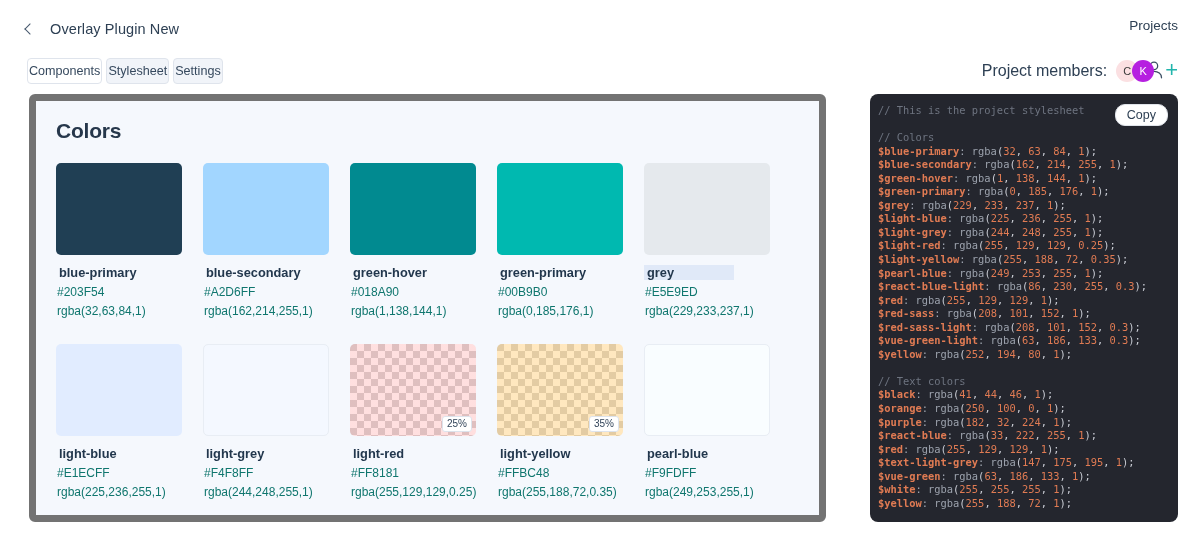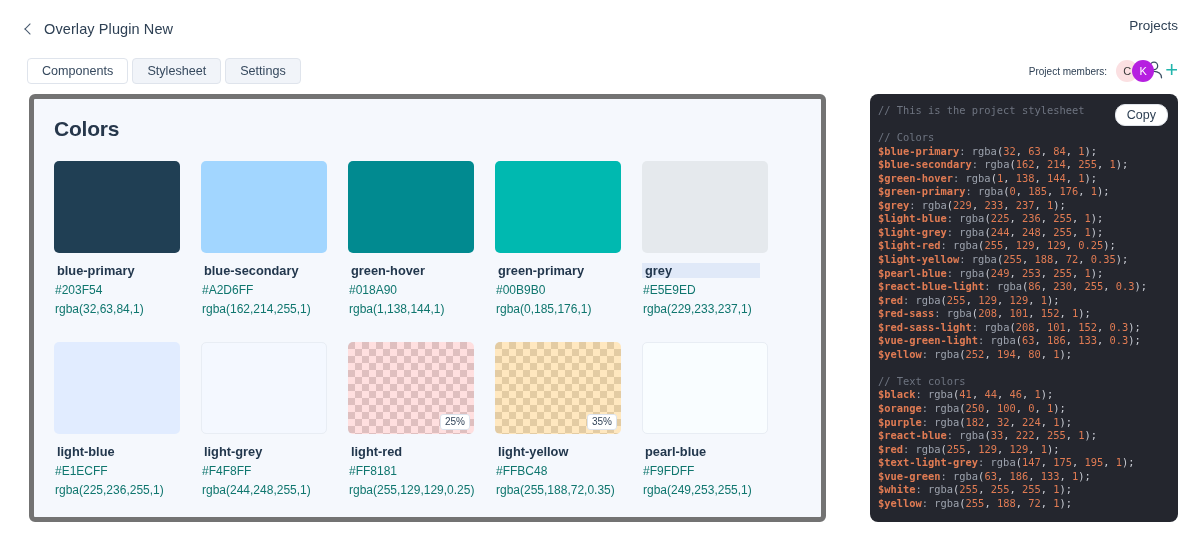--- a/index.html
+++ b/index.html
@@ -25,21 +25,21 @@
     width: 1200px;
     height: 58px;
     background: #FFFFFF;
     display: flex;
     align-items: center;
   }
   .topbar-left {
     display: flex;
     align-items: flex-start;
     margin-left: 24px;
-    gap: 10px;
+    gap: 16px;
   }
   .back-chevron {
     width: 10px; height: 16px;
     display: inline-block;
     position: relative;
     cursor: pointer;
   }
   .back-chevron::before {
     content: "";
     position: absolute;
@@ -79,21 +79,21 @@
     display: flex;
     align-items: flex-start;
   }
   .tabs {
     margin-left: 27px;
     display: flex;
     gap: 4px;
   }
   .tab {
     height: 26px;
-    padding: 0 14px;
+    padding: 0 1px;
     display: flex;
     align-items: center;
     font-size: 12.6px;
     color: #36495E;
     border: 1px solid #DFE4EC;
     border-radius: 4px;
     background: #F1F4F9;
     cursor: pointer;
     white-space: nowrap;
   }
@@ -102,21 +102,21 @@
   }
   .members {
     margin-left: auto;
     margin-right: 22px;
     display: flex;
     align-items: center;
     gap: 9px;
     height: 26px;
   }
   .members-label {
-    font-size: 10px;
+    font-size: 16px;
     color: #2E4054;
     white-space: nowrap;
   }
   .avatars { display: flex; align-items: center; }
   .avatar {
     width: 22px; height: 22px;
     border-radius: 50%;
     display: flex;
     align-items: center;
     justify-content: center;
@@ -135,21 +135,21 @@
   }
 
   
   .card {
     position: absolute;
     left: 29px;
     top: 94px;
     width: 797px;
     height: 428px;
     background: #F5F8FD;
-    border: 5px solid #737373;
+    border: 7px solid #737373;
     border-radius: 6px;
     overflow: hidden;
   }
   .card-title {
     margin: 18px 0 0 20px;
     font-size: 21px;
     font-weight: bold;
     color: #26374B;
     letter-spacing: -0.2px;
   }
@@ -187,21 +187,21 @@
   .swatch-name {
     margin-top: 10px;
     font-size: 12.8px;
     font-weight: bold;
     color: #22374D;
     padding-left: 3px;
     display: inline-block;
   }
   .swatch-name.selected {
     background: #E0E9F8;
-    padding-right: 88px;
+    padding-right: 60px;
   }
   .swatch-hex, .swatch-rgba {
     margin-top: 5px;
     font-size: 12px;
     color: #0f766e;
     padding-left: 1px;
   }
 
   
   .code-panel {

